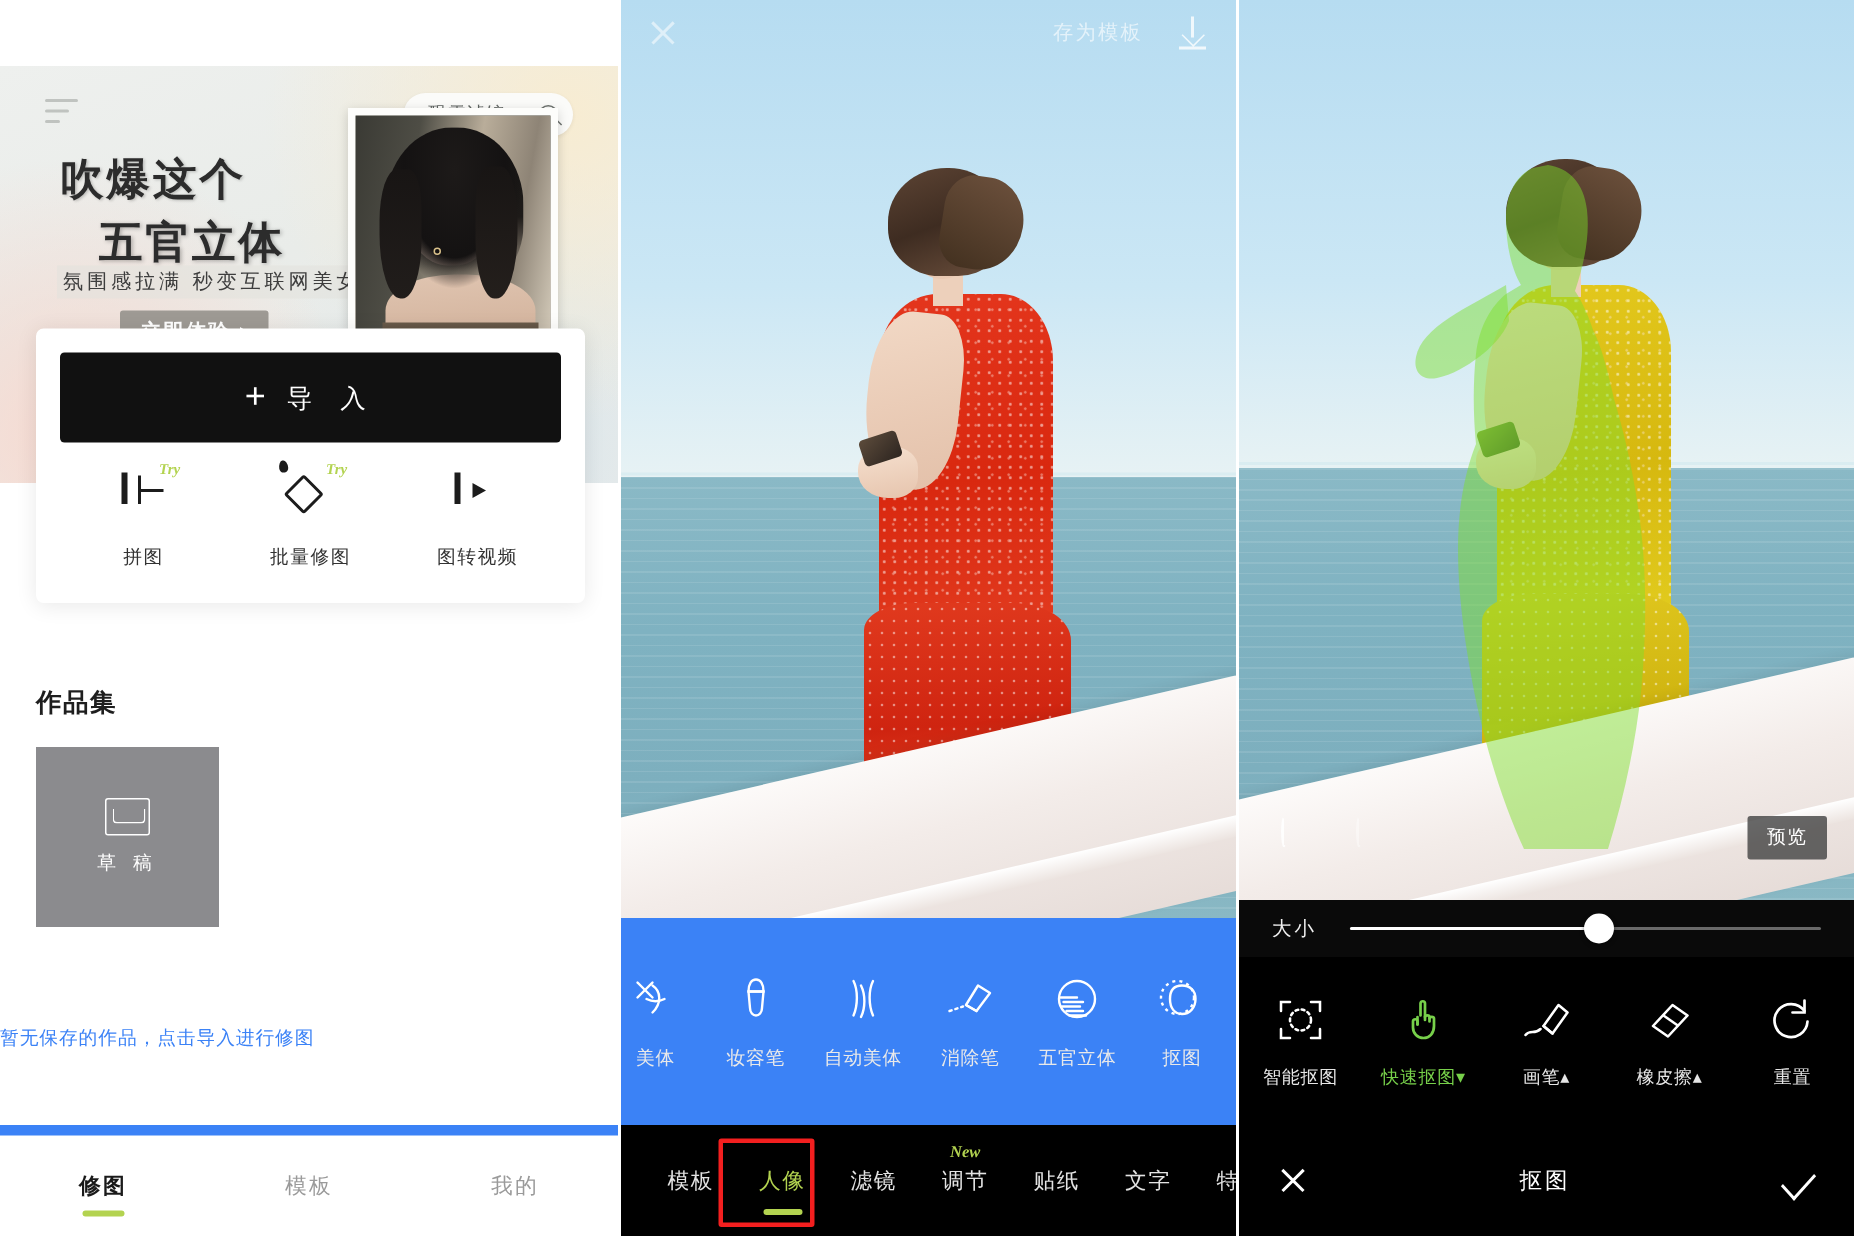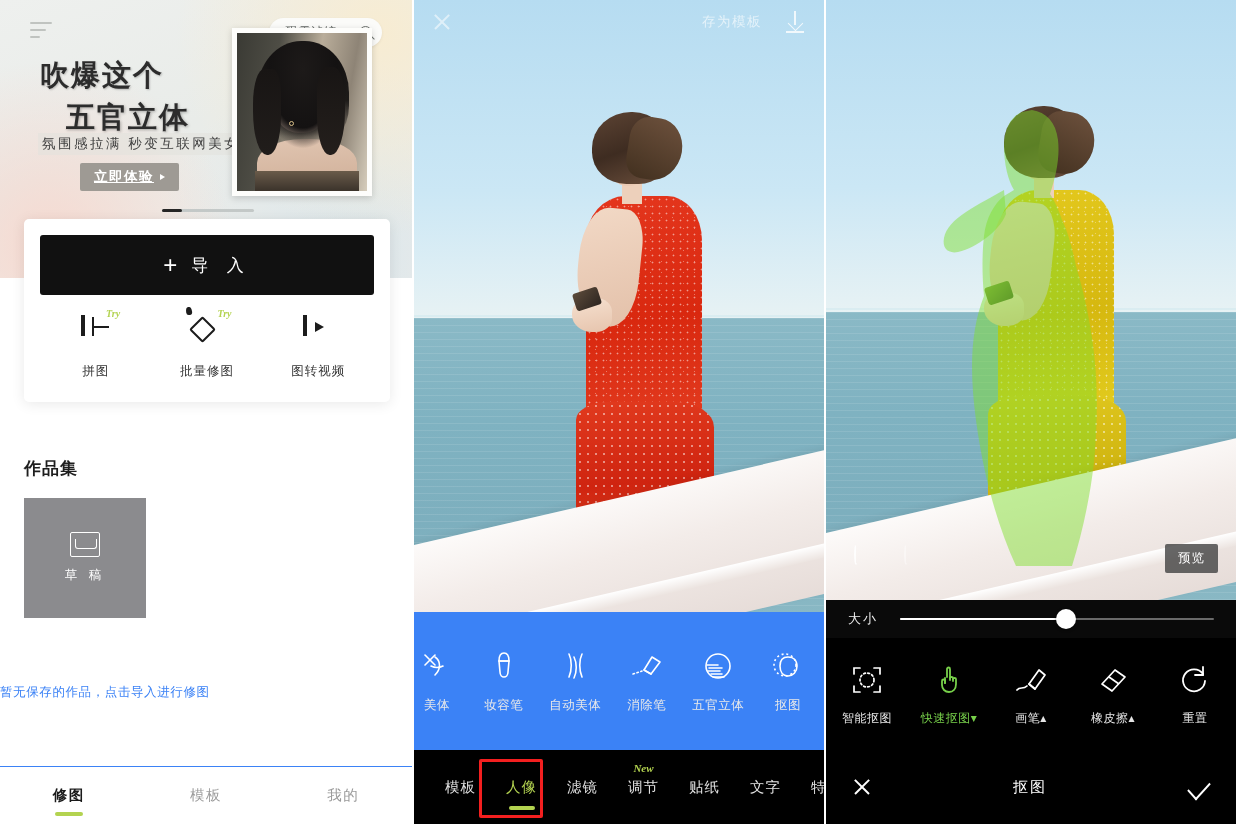--- a/index.html
+++ b/index.html
@@ -20,20 +20,21 @@
 
   
   .home-hero {
     position: relative; height: 278px; width: 412px;
     background:
       radial-gradient(circle at 12% 88%, rgba(248,214,204,.85) 0%, rgba(248,214,204,0) 42%),
       radial-gradient(circle at 92% 12%, rgba(250,236,206,.85) 0%, rgba(250,236,206,0) 45%),
       radial-gradient(circle at 85% 92%, rgba(212,228,236,.75) 0%, rgba(212,228,236,0) 45%),
       linear-gradient(160deg,#eef0ee 0%,#e9ece9 45%,#f2eee9 100%);
     overflow: hidden;
+    margin-top: 44px;
   }
   .hamburger { position:absolute; left:30px; top:22px; width:22px; height:16px;
     display:flex; flex-direction:column; justify-content:space-between; opacity:.45; }
   .hamburger i { display:block; height:2px; background:#8a8f8a; border-radius:1px; }
   .hamburger i:nth-child(1){ width:22px; }
   .hamburger i:nth-child(2){ width:16px; }
   .hamburger i:nth-child(3){ width:10px; }
 
   .search-pill {
     position:absolute; right:30px; top:18px; height:29px;
@@ -112,22 +113,22 @@
   .draft-card { position:absolute; left:24px; top:498px; width:122px; height:120px; background:#8b8b8e;
     display:flex; flex-direction:column; align-items:center; justify-content:center; gap:10px;}
   .draft-ico { width:30px; height:25px; border:1.6px solid #fff; border-radius:2px; position:relative;}
   .draft-ico::after{ content:''; position:absolute; left:4px; top:6px; width:20px; height:9px;
     border-left:1.6px solid #fff; border-right:1.6px solid #fff; border-bottom:1.6px solid #fff;
     border-radius:0 0 3px 3px; background:#8b8b8e; }
   .draft-lbl { font-size:12.5px; color:#fff; letter-spacing:4px; }
   .empty-note { position:absolute; left:0; right:0; top:684px; text-align:left;
     font-size:12.5px; color:#3b82f6; letter-spacing:.6px; }
 
-  .home-tabbar { position:absolute; left:0; bottom:0; width:412px; height:58px;
-    background:#fff; border-top:1px solid #3b82f6; display:flex; align-items:center; }
+  .home-tabbar { position:absolute; left:0; bottom:0; width:412px; height:74px;
+    background:#fff; border-top:7px solid #3b82f6; display:flex; align-items:center; }
   .home-tab { flex:1; text-align:center; position:relative; }
   .home-tab .t { font-size:14.5px; color:#9a9a9a; letter-spacing:1.5px;}
   .home-tab.active .t { color:#1a1a1a; font-weight:700; }
   .home-tab .ul { position:absolute; left:50%; transform:translateX(-50%); bottom:-11px;
     width:28px; height:4px; border-radius:2px; background:#b3d350; display:none;}
   .home-tab.active .ul { display:block; }
 
   
   .photo-stage { position:absolute; left:0; top:0; width:410px; height:612px; overflow:hidden;
     background:linear-gradient(180deg,#bfe0f2 0%,#cfe8f4 38%,#e3f0f4 52%,#9fc2cb 54%,#7fb0bd 100%); }

